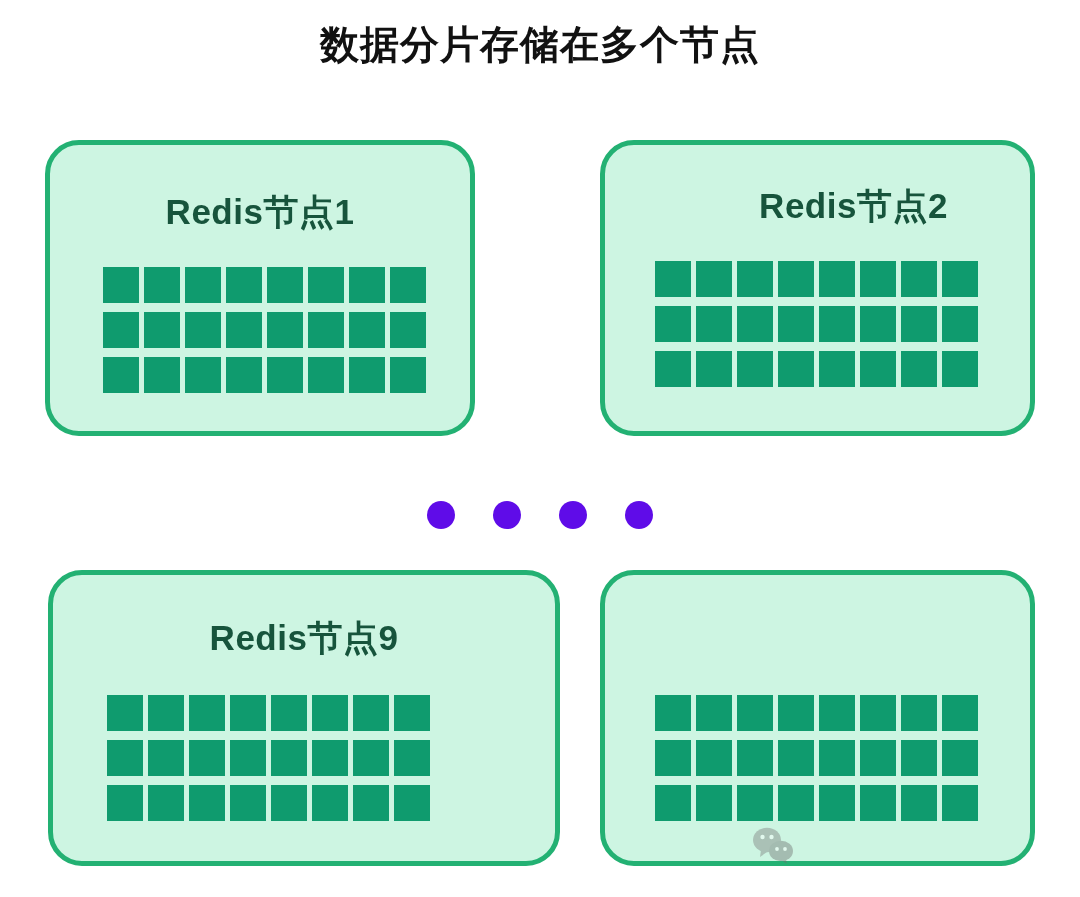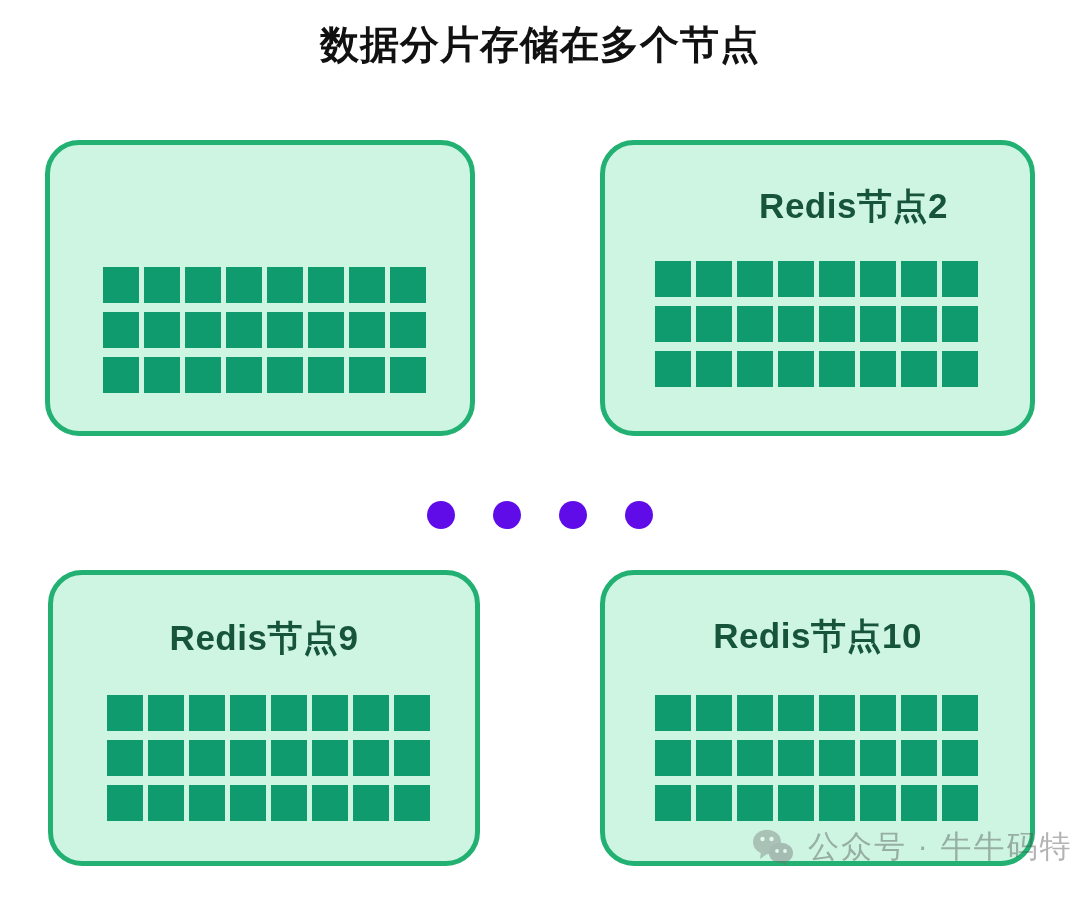--- a/index.html
+++ b/index.html
@@ -30,21 +30,21 @@
 
   .node-card {
     position: absolute;
     box-sizing: border-box;
     background: #cdf5e2;
     border: 5px solid #23b173;
     border-radius: 34px;
   }
   .node-card.card-0 { left: 45px;  top: 140px; width: 430px; height: 296px; }
   .node-card.card-1 { left: 600px; top: 140px; width: 435px; height: 296px; }
-  .node-card.card-2 { left: 48px;  top: 570px; width: 432px; height: 296px; }
+  .node-card.card-2 { left: 48px;  top: 570px; width: 512px; height: 296px; }
   .node-card.card-3 { left: 600px; top: 570px; width: 435px; height: 296px; }
 
   .card-title {
     position: absolute;
     left: 0;
     width: 100%;
     text-align: center;
     font-size: 35px;
     font-weight: bold;
     color: #17543c;
@@ -114,20 +114,21 @@
     height: 38px;
     display: block;
   }
 </style>
 </head>
 <body style="background: rgb(255, 255, 255);">
 
 <div id="page-title" style="color: rgb(17, 17, 17);">数据分片存储在多个节点</div>
 
 <div class="node-card card-0" style="background: rgb(205, 245, 226); border-color: rgb(35, 177, 115);">
+  <div class="card-title" style="color: rgb(23, 84, 60);">Redis节点1</div>
   <div class="shard-grid" style="grid-template-columns: repeat(8, 36px);">
       <div class="shard" style="background: rgb(15, 155, 110);"></div>
       <div class="shard" style="background: rgb(15, 155, 110);"></div>
       <div class="shard" style="background: rgb(15, 155, 110);"></div>
       <div class="shard" style="background: rgb(15, 155, 110);"></div>
       <div class="shard" style="background: rgb(15, 155, 110);"></div>
       <div class="shard" style="background: rgb(15, 155, 110);"></div>
       <div class="shard" style="background: rgb(15, 155, 110);"></div>
       <div class="shard" style="background: rgb(15, 155, 110);"></div>
       <div class="shard" style="background: rgb(15, 155, 110);"></div>
@@ -210,21 +211,20 @@
       <div class="shard" style="background: rgb(15, 155, 110);"></div>
       <div class="shard" style="background: rgb(15, 155, 110);"></div>
       <div class="shard" style="background: rgb(15, 155, 110);"></div>
       <div class="shard" style="background: rgb(15, 155, 110);"></div>
       <div class="shard" style="background: rgb(15, 155, 110);"></div>
       <div class="shard" style="background: rgb(15, 155, 110);"></div>
     </div>
 </div>
 
 <div class="node-card card-3" style="background: rgb(205, 245, 226); border-color: rgb(35, 177, 115);">
-  <div class="card-title" style="color: rgb(23, 84, 60);">Redis节点10</div>
   <div class="shard-grid" style="grid-template-columns: repeat(8, 36px);">
       <div class="shard" style="background: rgb(15, 155, 110);"></div>
       <div class="shard" style="background: rgb(15, 155, 110);"></div>
       <div class="shard" style="background: rgb(15, 155, 110);"></div>
       <div class="shard" style="background: rgb(15, 155, 110);"></div>
       <div class="shard" style="background: rgb(15, 155, 110);"></div>
       <div class="shard" style="background: rgb(15, 155, 110);"></div>
       <div class="shard" style="background: rgb(15, 155, 110);"></div>
       <div class="shard" style="background: rgb(15, 155, 110);"></div>
       <div class="shard" style="background: rgb(15, 155, 110);"></div>
@@ -250,14 +250,13 @@
   <svg class="wm-icon" viewBox="0 0 44 38">
     <ellipse cx="15" cy="14" rx="14" ry="12.2" fill="#7b7b7b"></ellipse>
     <polygon points="9,24 8,31 15,26" fill="#7b7b7b"></polygon>
     <circle cx="10.5" cy="11" r="2.2" fill="#ffffff"></circle>
     <circle cx="19.5" cy="11" r="2.2" fill="#ffffff"></circle>
     <ellipse cx="29" cy="25" rx="12" ry="10.2" fill="#6e6e6e"></ellipse>
     <polygon points="34,33 35,38 29,34" fill="#6e6e6e"></polygon>
     <circle cx="25" cy="23" r="1.9" fill="#ffffff"></circle>
     <circle cx="33" cy="23" r="1.9" fill="#ffffff"></circle>
   </svg>
-  <span class="wm-text">公众号 · 牛牛码特</span>
 </div>
 
 </body></html>

